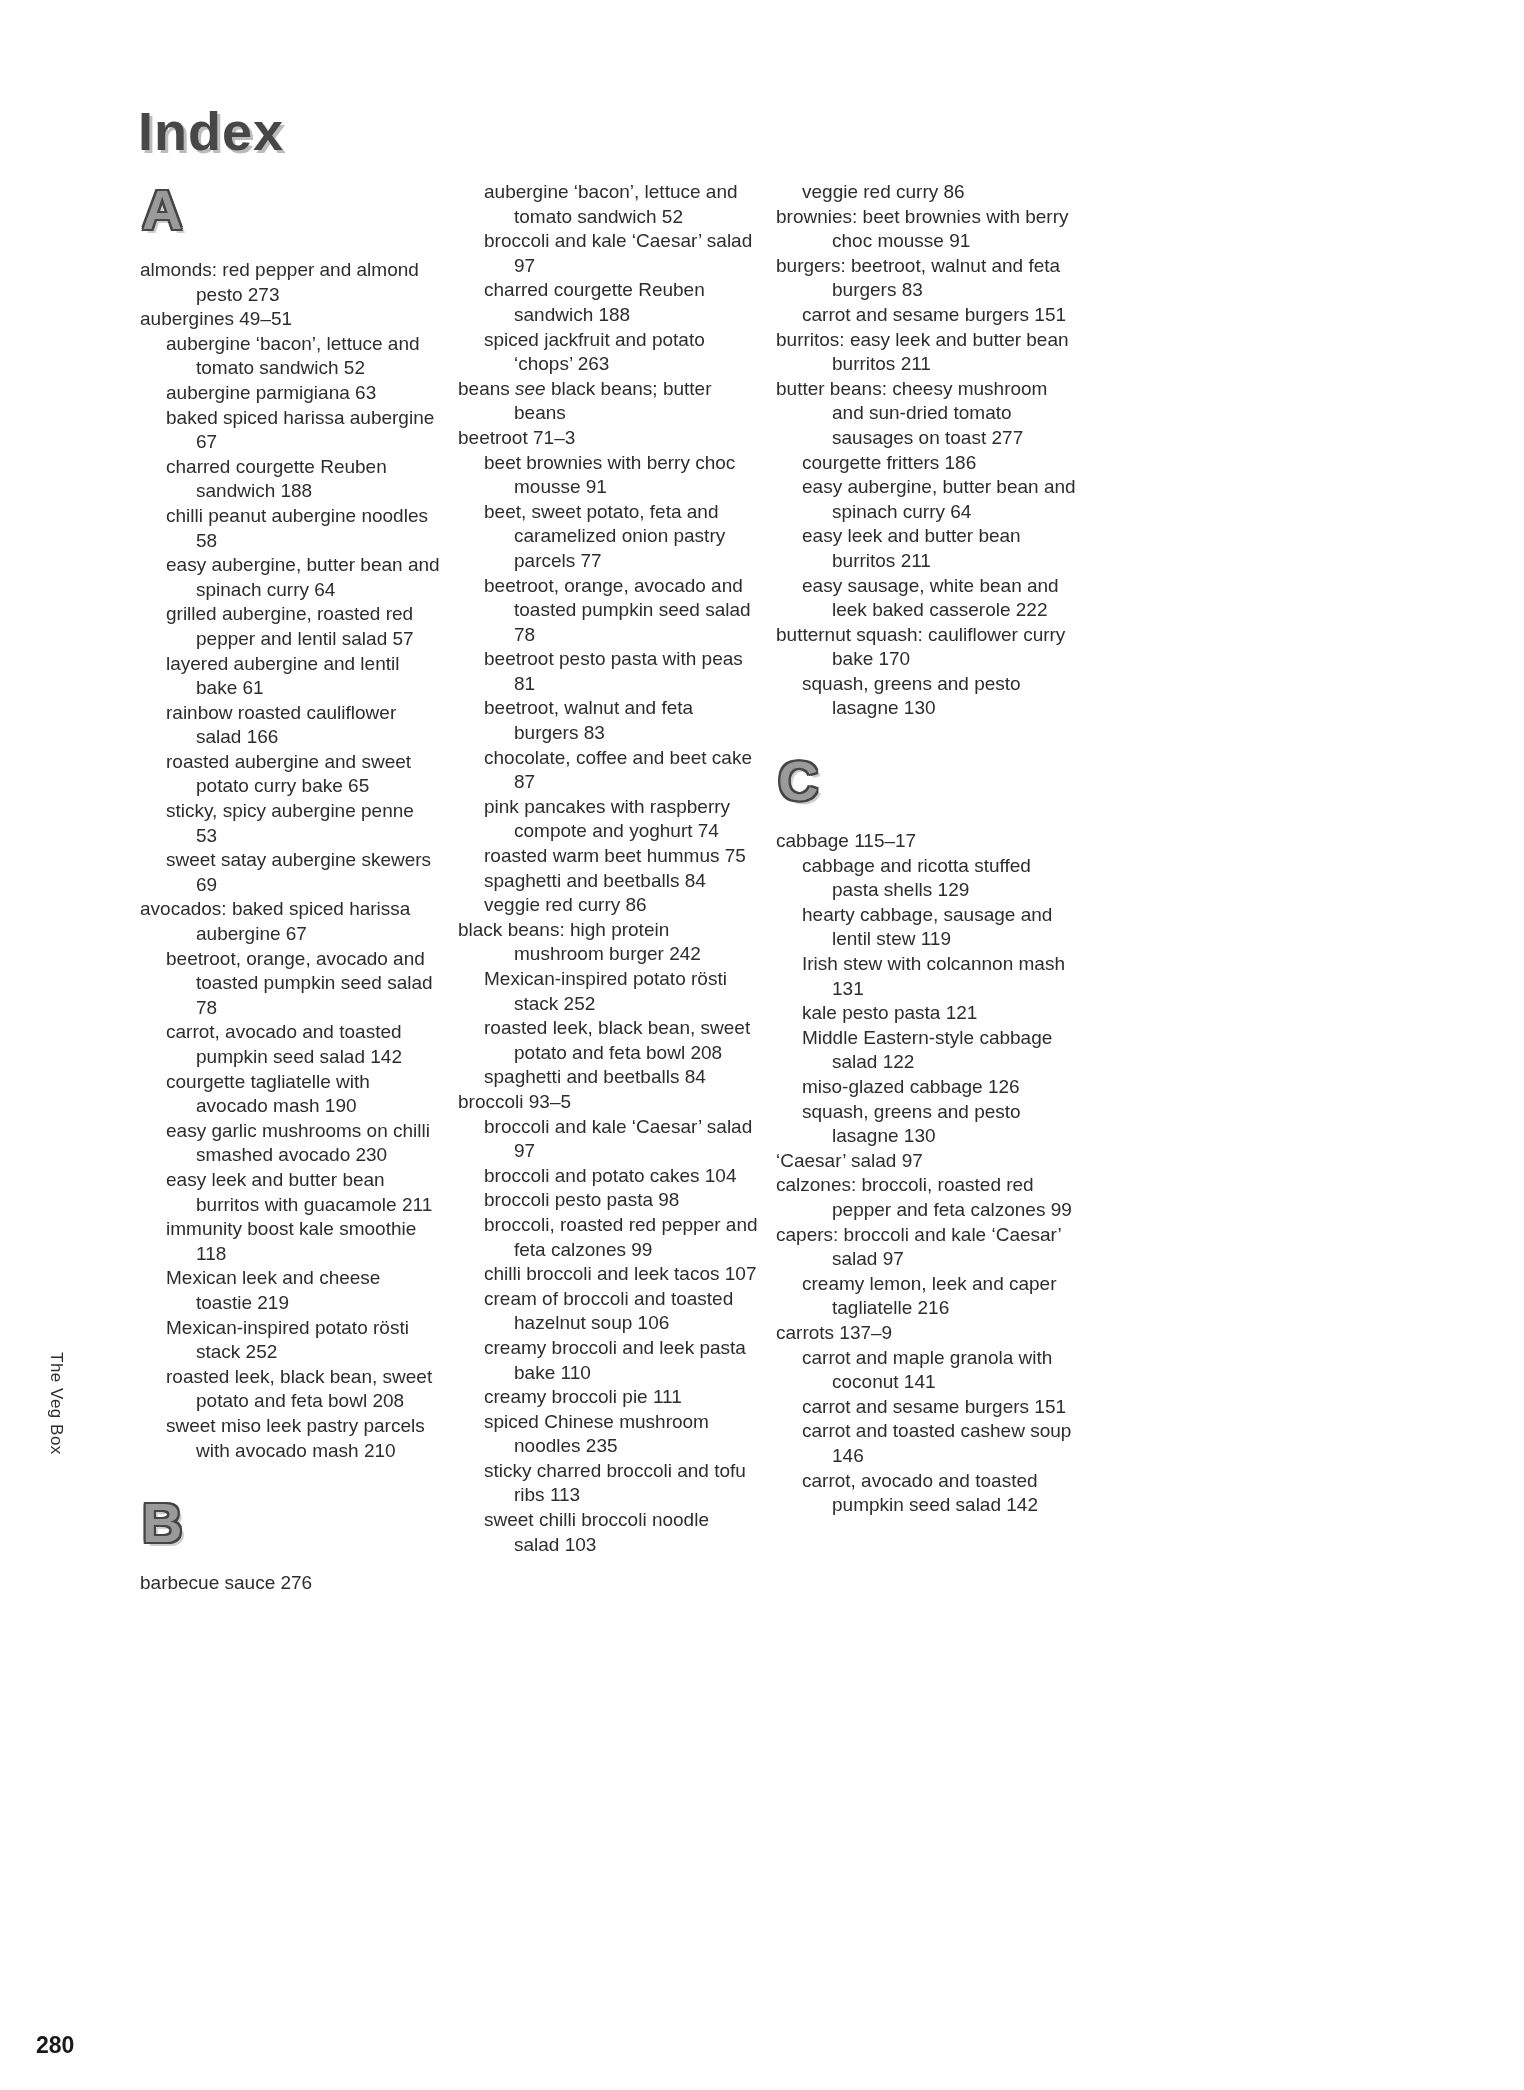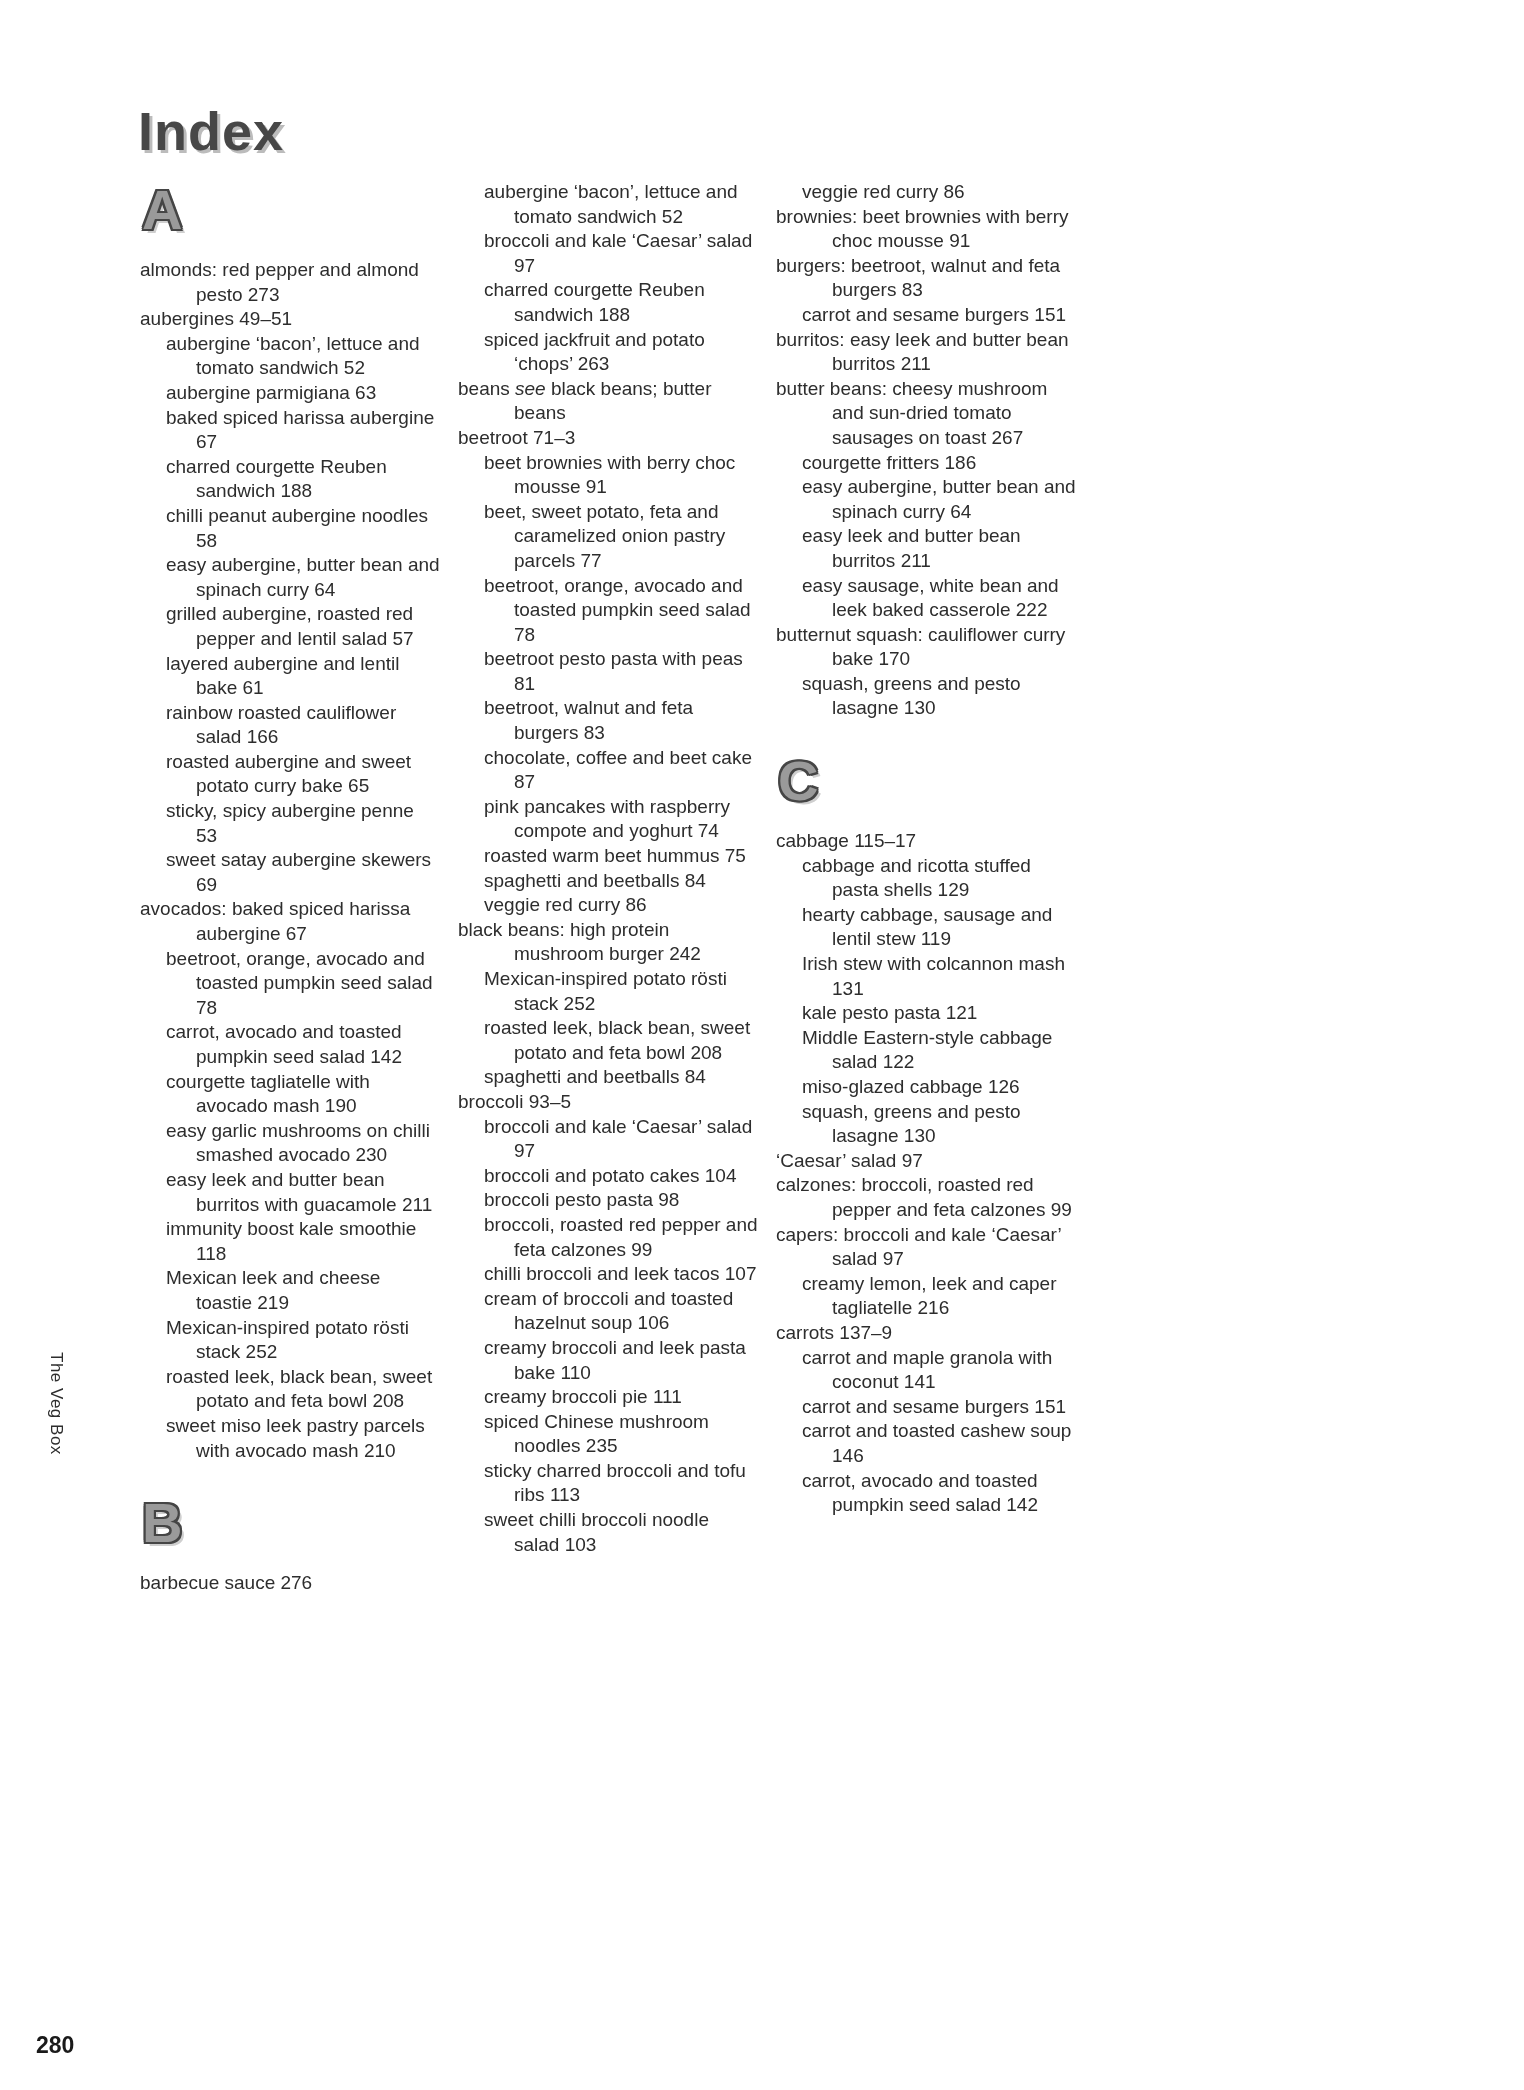--- a/index.html
+++ b/index.html
@@ -121,21 +121,21 @@
         <p class="entry i1">spiced Chinese mushroom noodles 235</p>
         <p class="entry i1">sticky charred broccoli and tofu ribs 113</p>
         <p class="entry i1">sweet chilli broccoli noodle salad 103</p>
       </div>
     <div class="col">
         <p class="entry i1">veggie red curry 86</p>
         <p class="entry i0">brownies: beet brownies with berry choc mousse 91</p>
         <p class="entry i0">burgers: beetroot, walnut and feta burgers 83</p>
         <p class="entry i1">carrot and sesame burgers 151</p>
         <p class="entry i0">burritos: easy leek and butter bean burritos 211</p>
-        <p class="entry i0">butter beans: cheesy mushroom and sun-dried tomato sausages on toast 267</p>
+        <p class="entry i0">butter beans: cheesy mushroom and sun-dried tomato sausages on toast 277</p>
         <p class="entry i1">courgette fritters 186</p>
         <p class="entry i1">easy aubergine, butter bean and spinach curry 64</p>
         <p class="entry i1">easy leek and butter bean burritos 211</p>
         <p class="entry i1">easy sausage, white bean and leek baked casserole 222</p>
         <p class="entry i0">butternut squash: cauliflower curry bake 170</p>
         <p class="entry i1">squash, greens and pesto lasagne 130</p>
         <div class="letter">C</div>
         <p class="entry i0">cabbage 115–17</p>
         <p class="entry i1">cabbage and ricotta stuffed pasta shells 129</p>
         <p class="entry i1">hearty cabbage, sausage and lentil stew 119</p>

